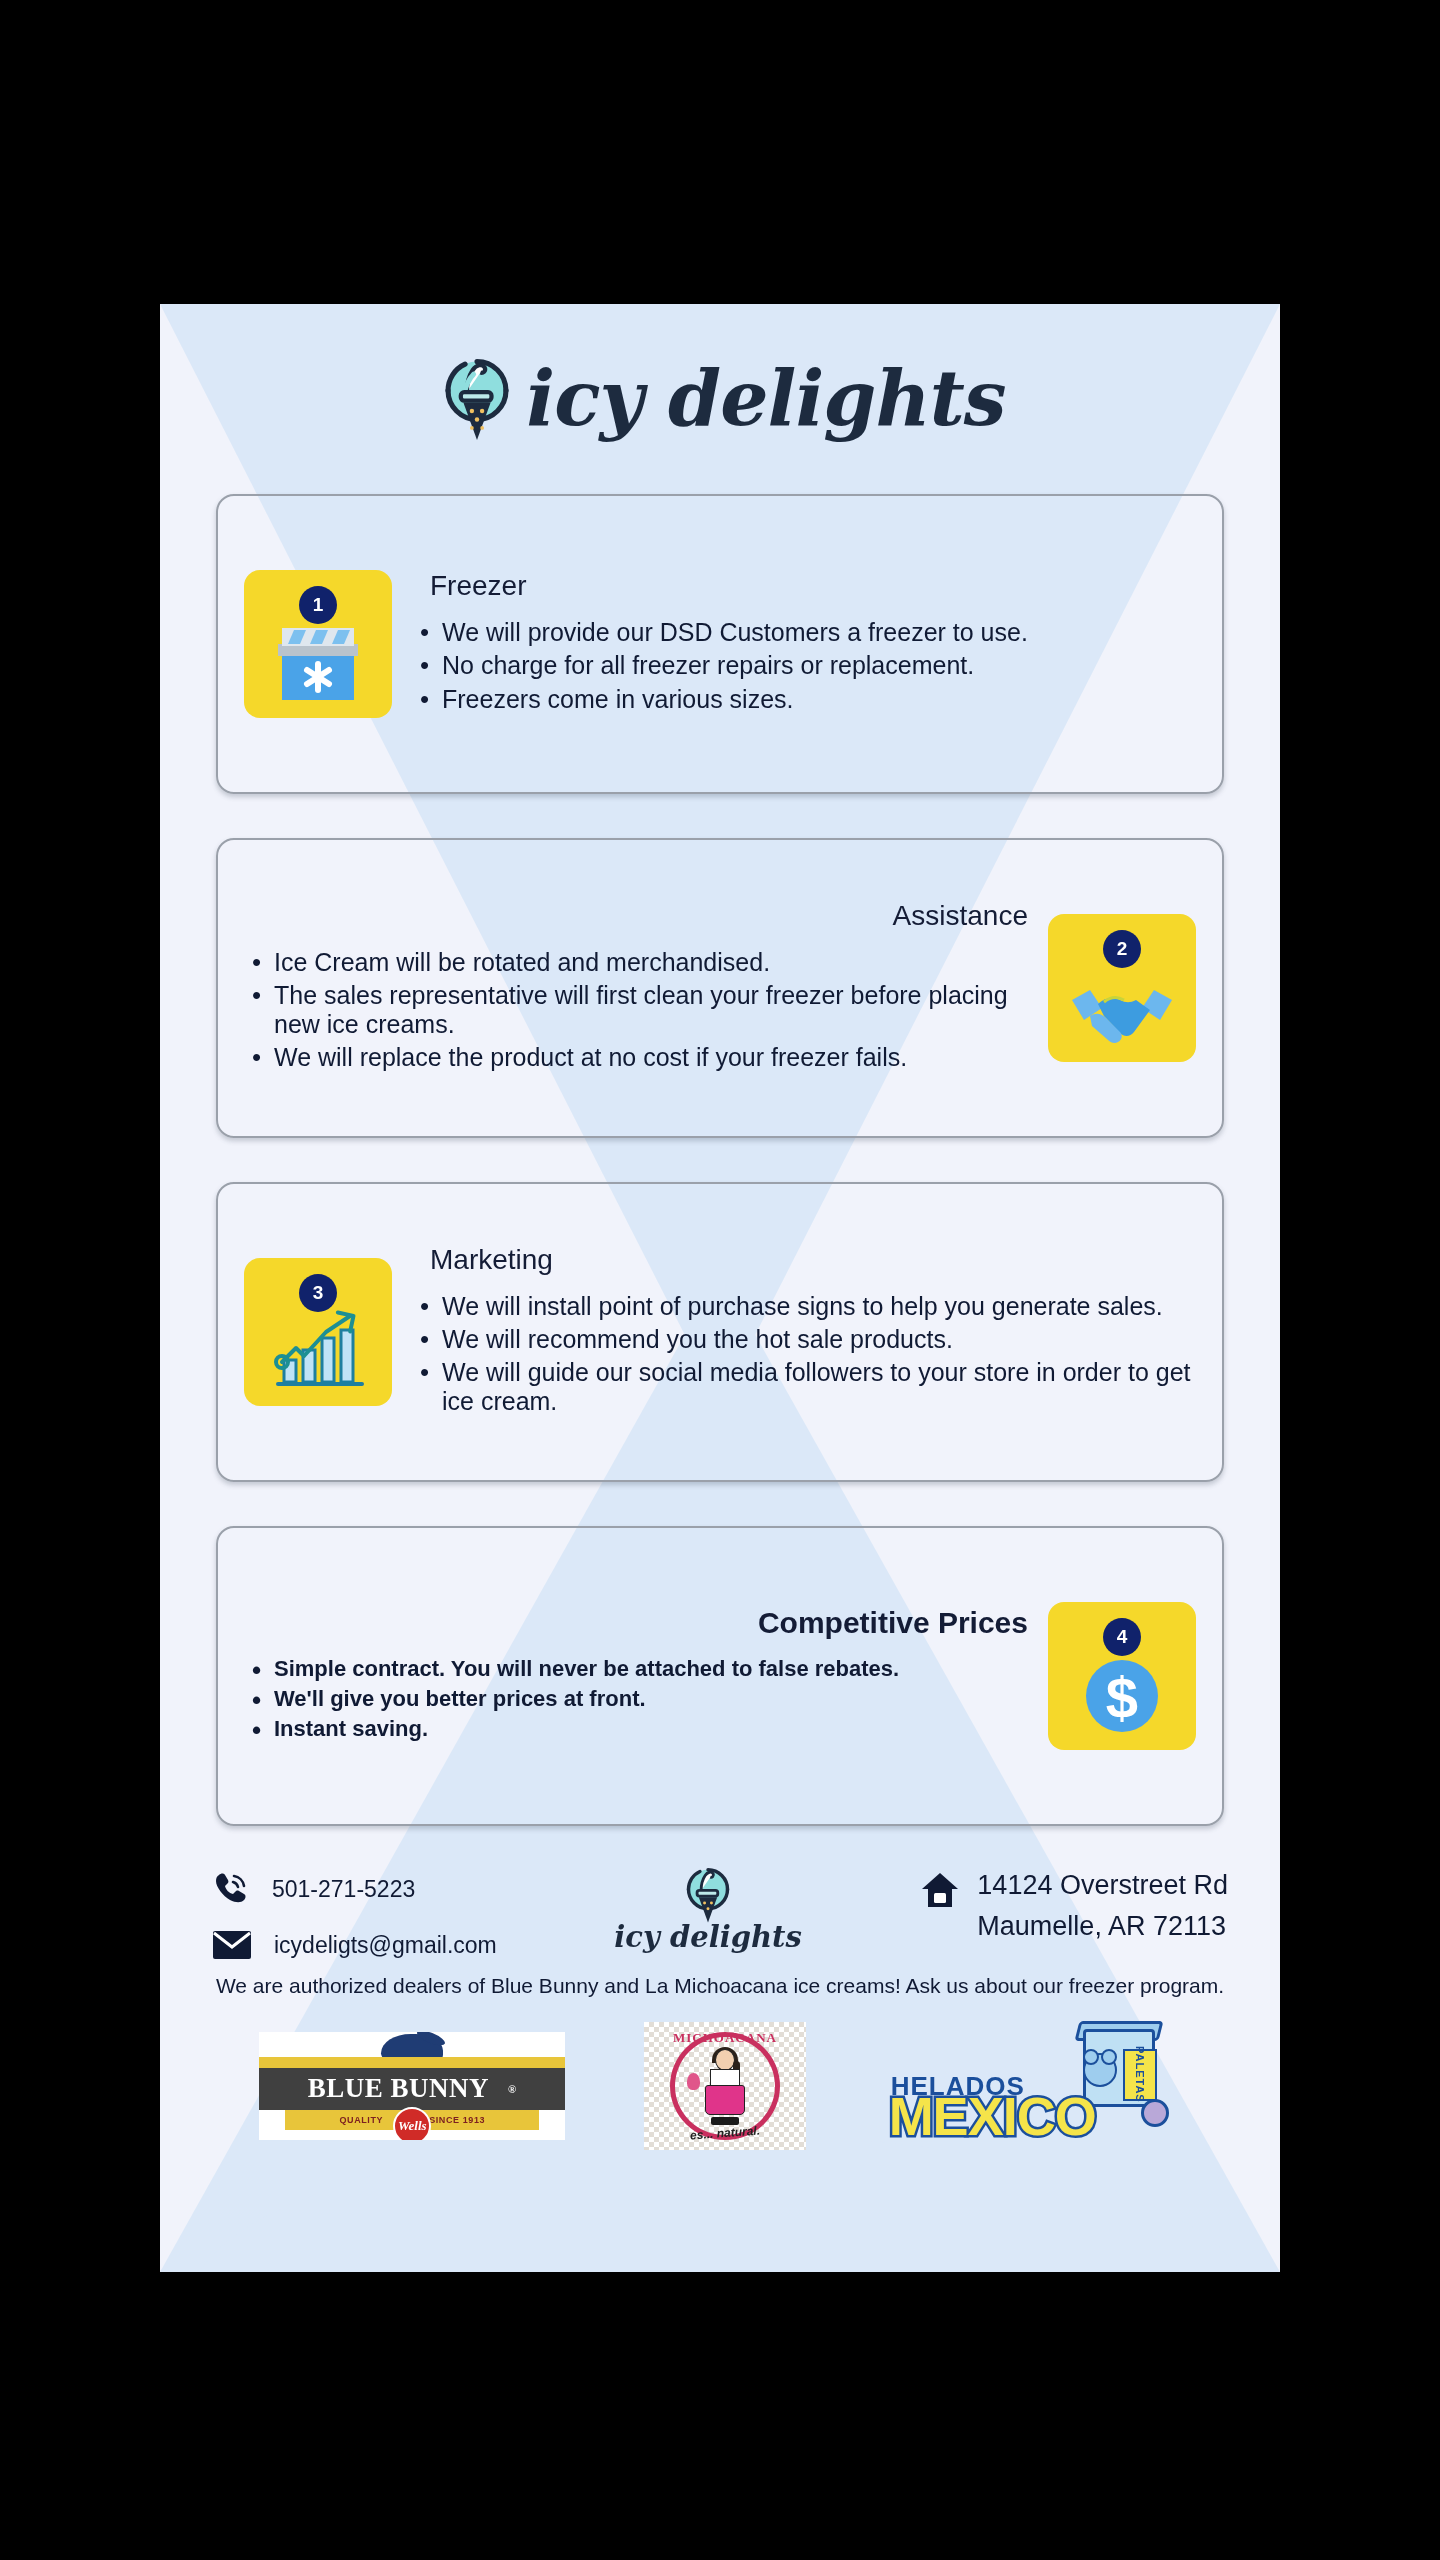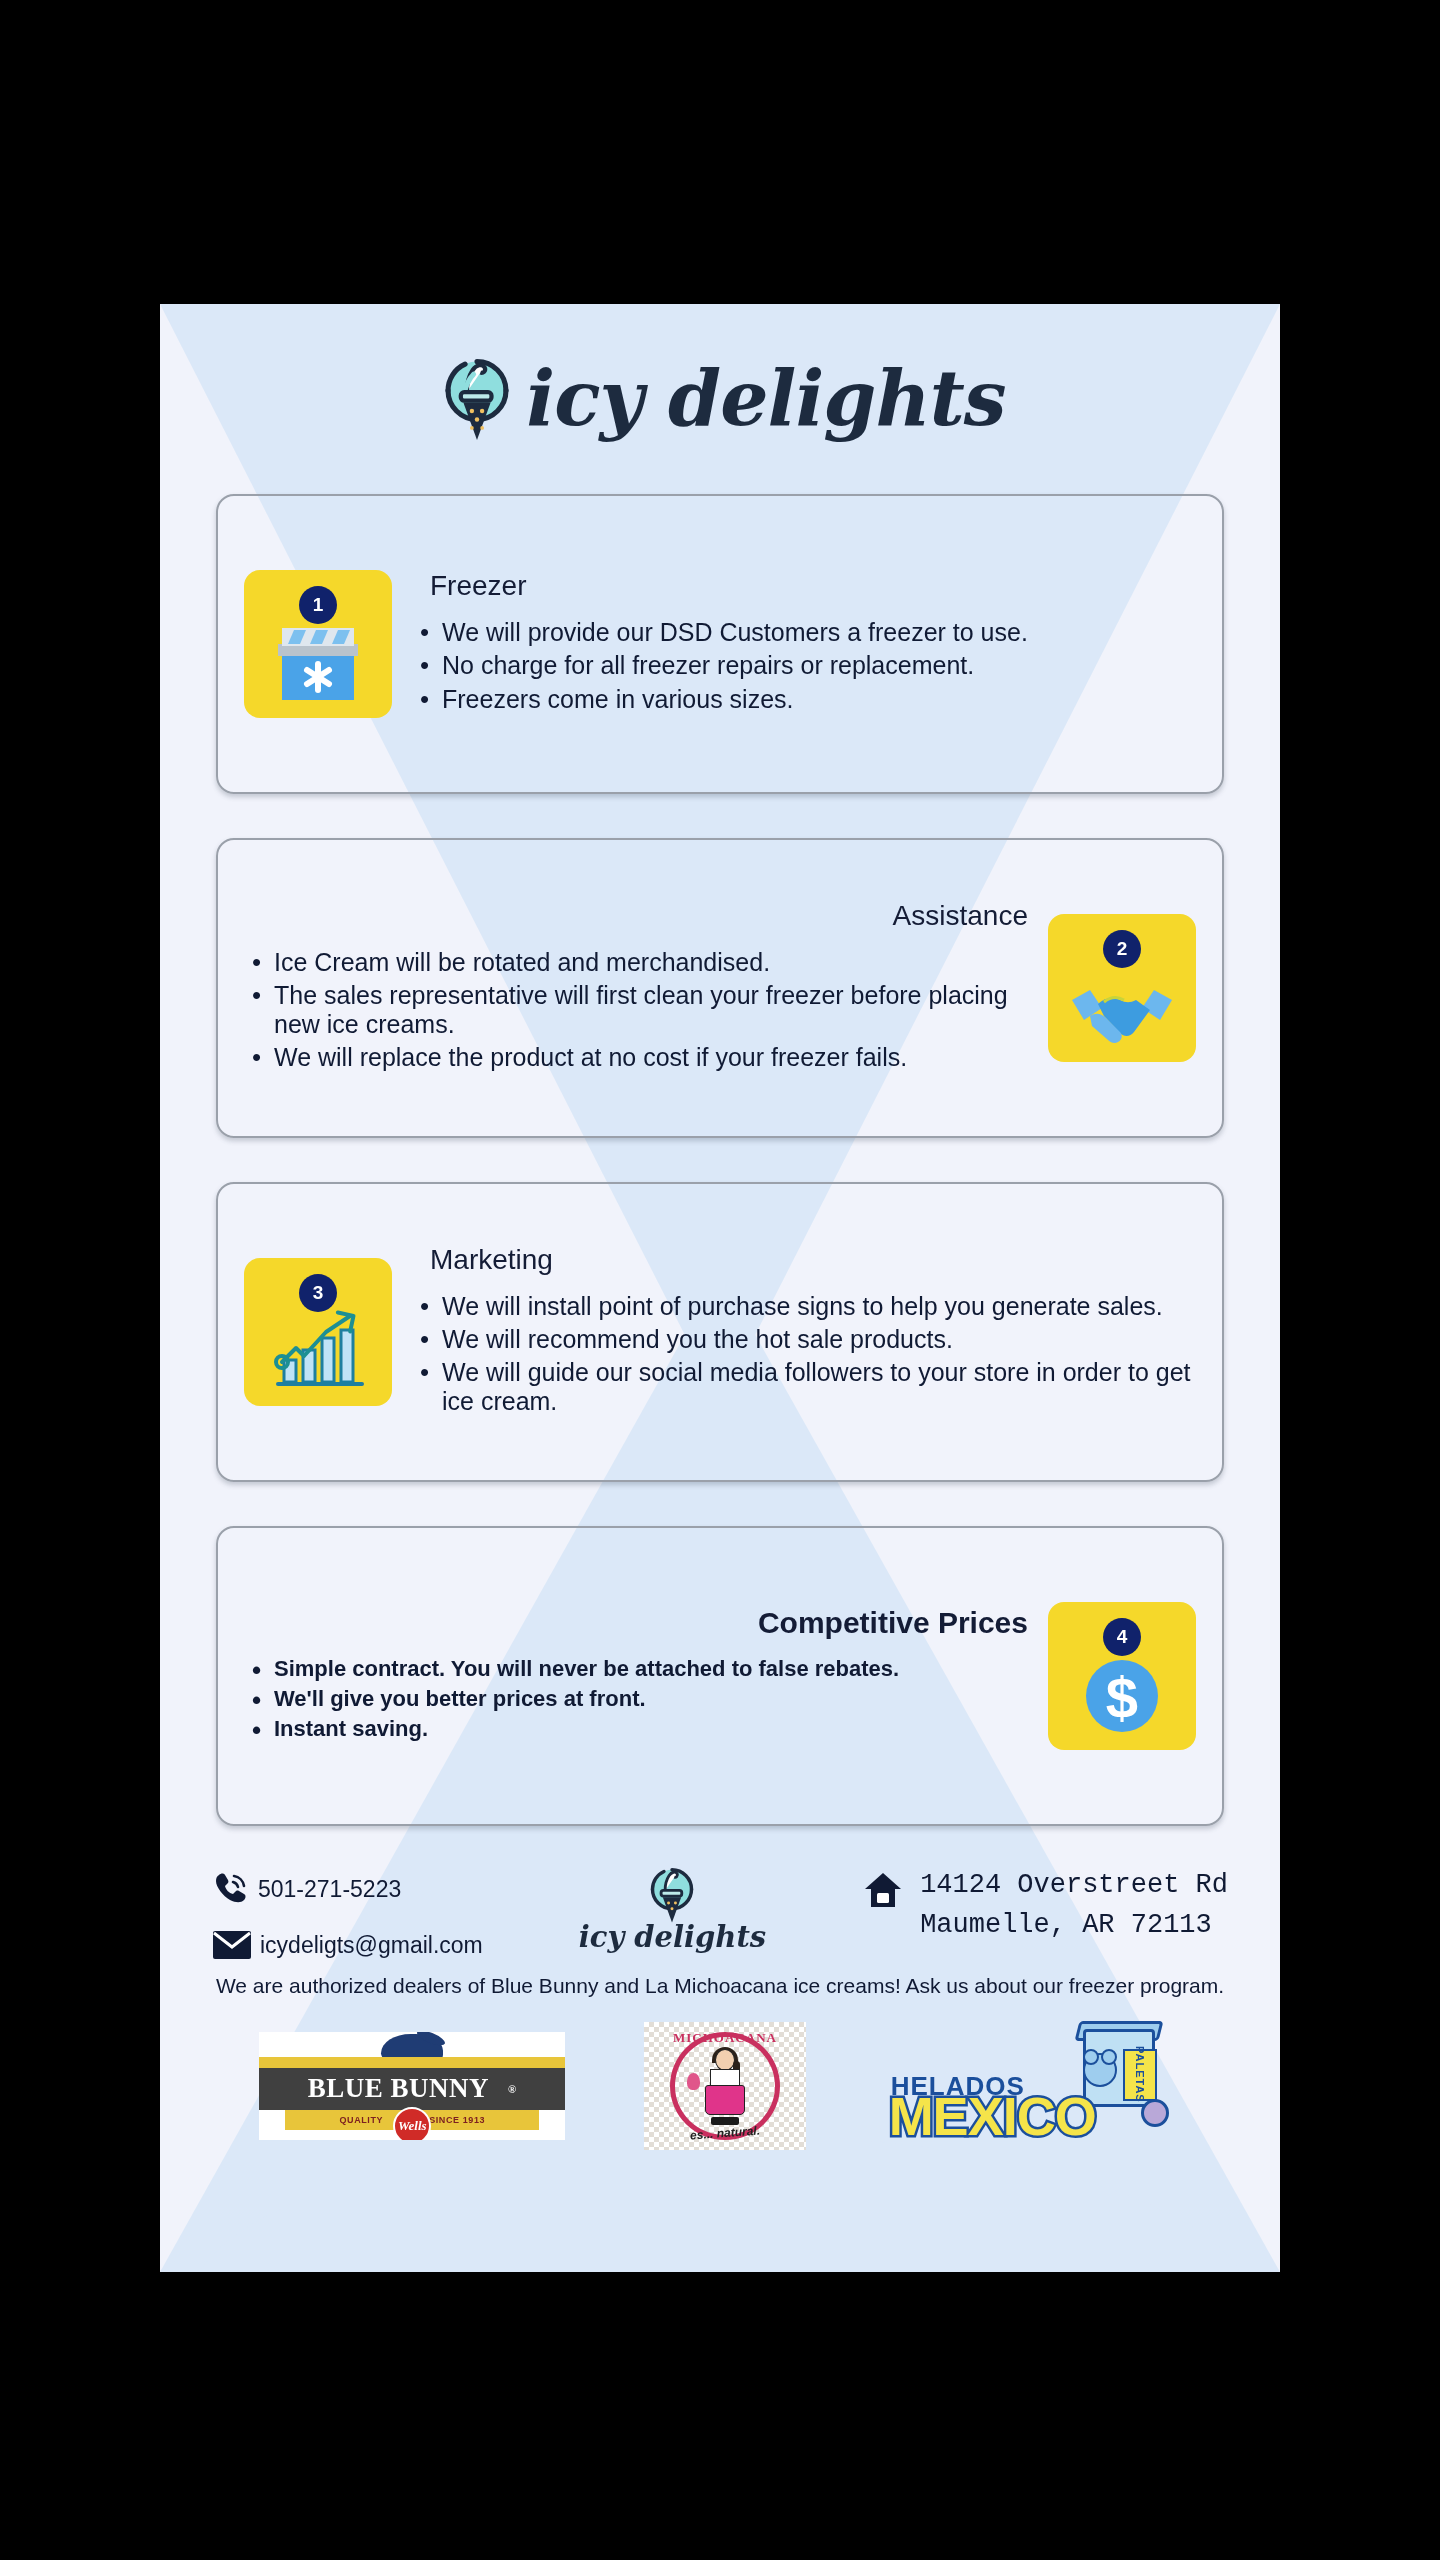--- a/index.html
+++ b/index.html
@@ -136,30 +136,30 @@
   
   #contact {
     position: relative; z-index: 3;
     margin-top: 6px;
     padding: 0 52px;
     display: flex;
     align-items: flex-start;
     justify-content: space-between;
   }
   .contact-col { display: flex; flex-direction: column; gap: 22px; }
-  .contact-row { display: flex; align-items: center; gap: 8px; }
+  .contact-row { display: flex; align-items: center; gap: 22px; }
   .contact-row .txt { font-size: 23px; color: #101a34; }
   .mini-logo { display:flex; flex-direction:column; align-items:center; margin-top:-6px; }
   .mini-word {
     font-family: "DejaVu Serif", serif;
     font-style: italic; font-weight: 700;
     font-size: 29px; color: #1d2b3f; margin-top: -6px;
   }
   .addr { display:flex; align-items:flex-start; gap: 16px; }
-  .addr .lines { display:flex; flex-direction:column; gap: 10px; font-family: Liberation Mono, monospace; }
+  .addr .lines { display:flex; flex-direction:column; gap: 10px; }
   .addr .lines div { font-size: 27px; color: #101a34; }
 
   #dealer-note {
     position: relative; z-index: 3;
     margin: 12px auto 0;
     width: 1010px;
     text-align: center;
     font-size: 21px;
     line-height: 1.32;
     color: #101a34;

